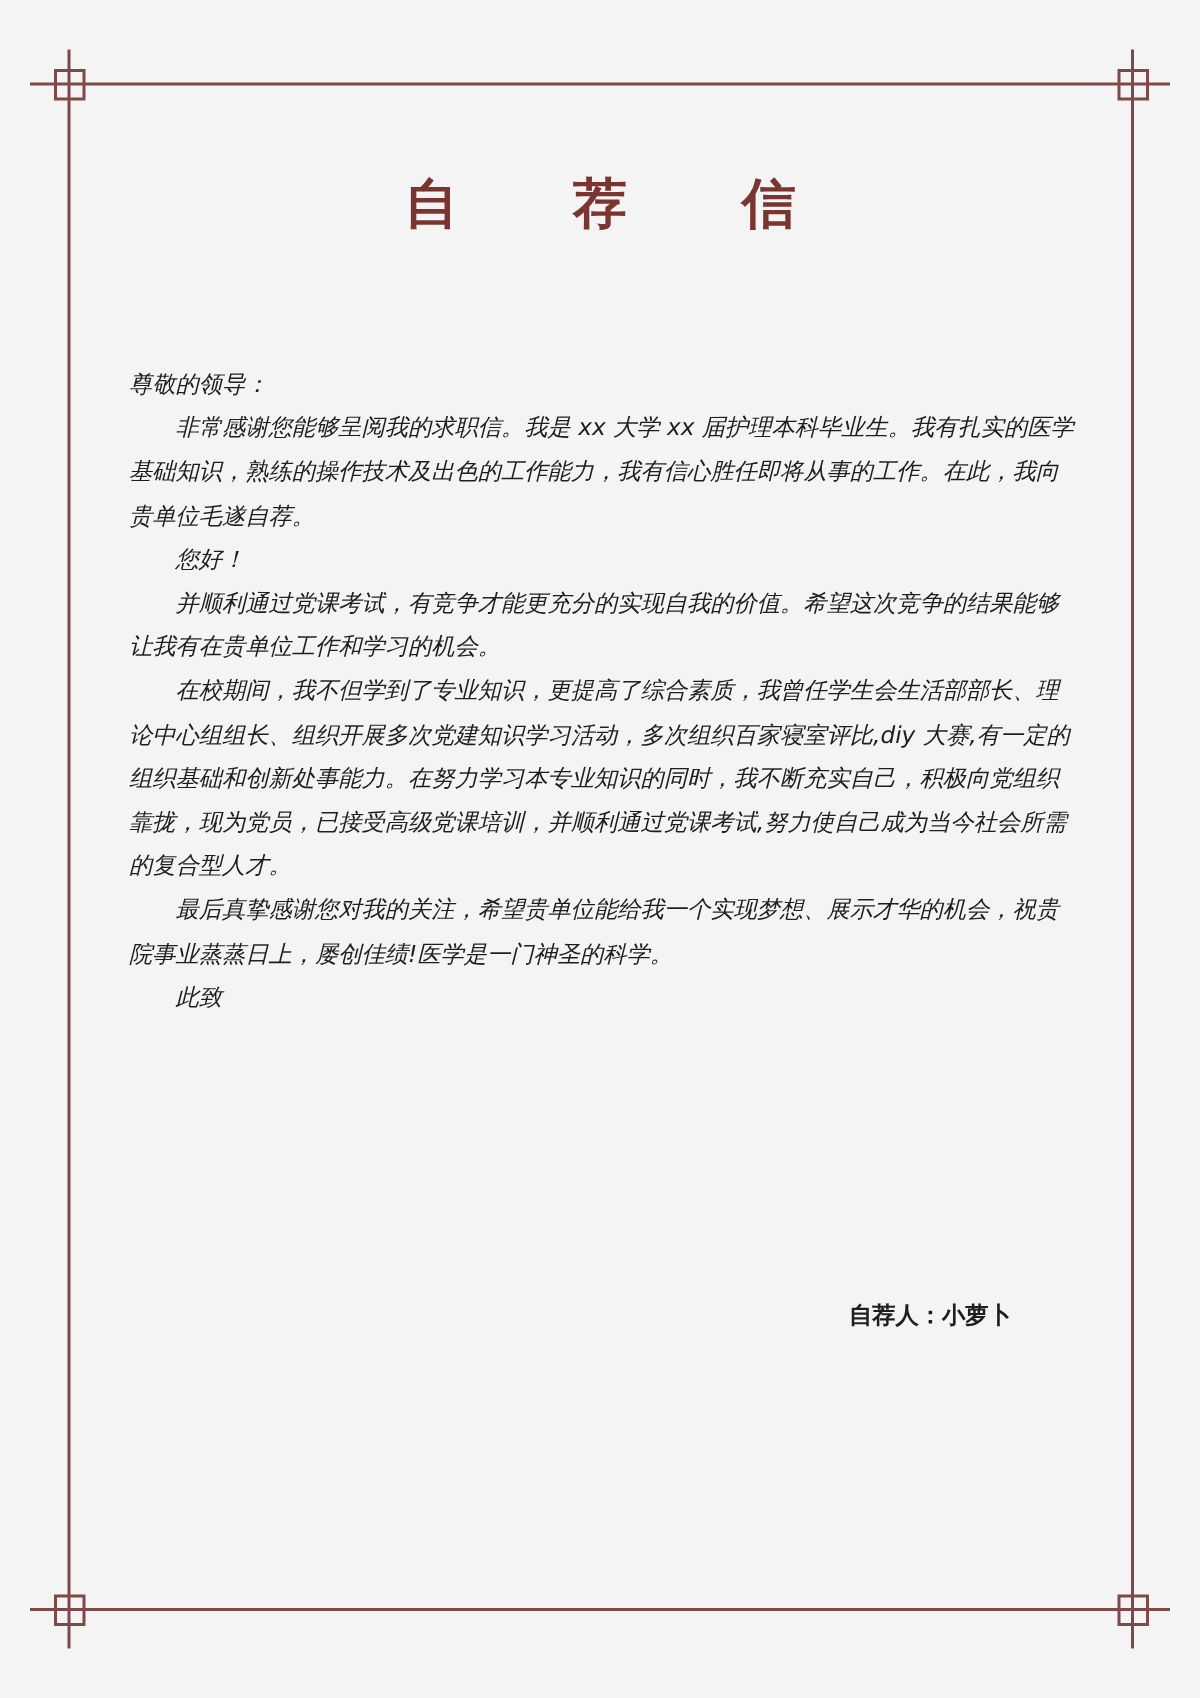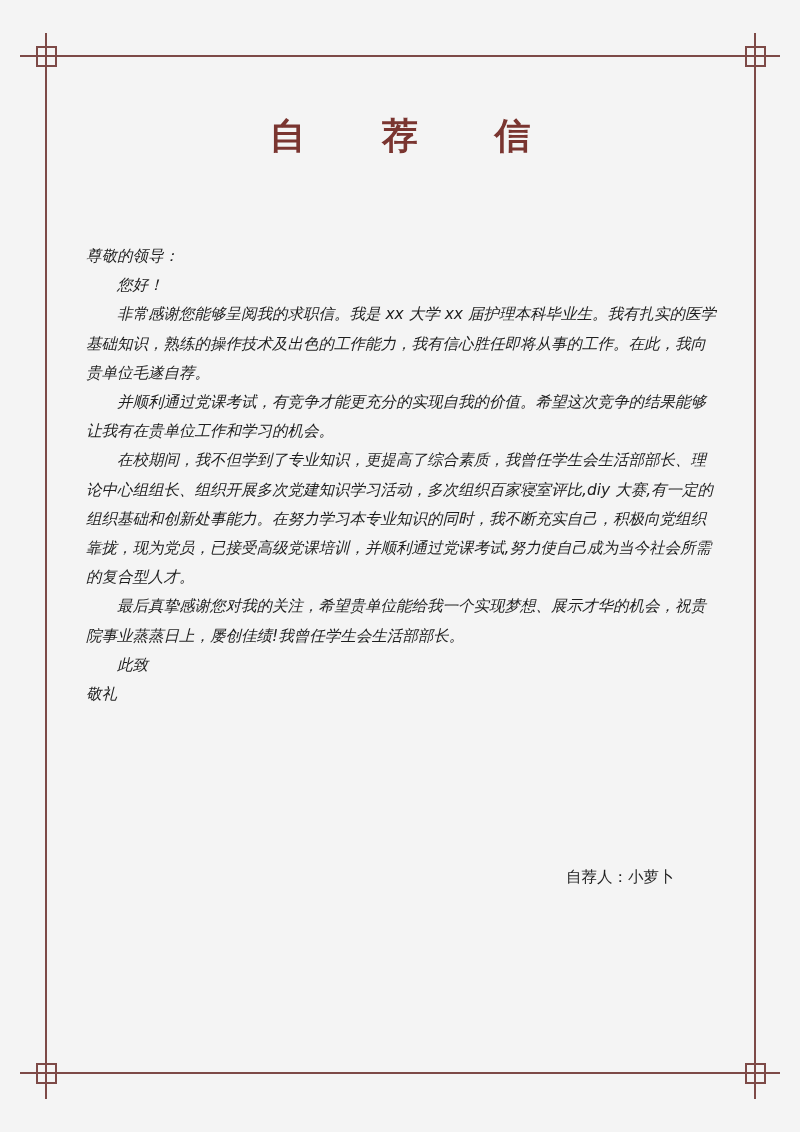--- a/index.html
+++ b/index.html
@@ -20,42 +20,41 @@
   }
   .body-text {
     position:absolute; left:86px; width:632px; top:242px;
     font-size:15.5px; line-height:29.2px;font-style:italic;
   }
   .body-text p { margin:0; }
   .indent { text-indent:2em; }
   .sig {
     position:absolute; left:566px; top:862px; font-size:15.5px; line-height:30px;
   }
-  .sig p { margin:0; }
+  .sig p { margin:0;font-weight:bold; }
 </style>
 </head>
 <body>
 
 <div class="frame-line h" style="left:20px; width:760px; top:55px;"></div>
 <div class="frame-line h" style="left:20px; width:760px; top:1072px;"></div>
 <div class="frame-line v" style="left:45px; top:33px; height:1066px;"></div>
 <div class="frame-line v" style="left:754px; top:33px; height:1066px;"></div>
 <div class="corner-box" style="left:36px; top:46px; width:21px; height:21px;"></div>
 <div class="corner-box" style="left:745px; top:46px; width:21px; height:21px;"></div>
 <div class="corner-box" style="left:36px; top:1063px; width:21px; height:21px;"></div>
 <div class="corner-box" style="left:745px; top:1063px; width:21px; height:21px;"></div>
 
 <div class="title">自 荐 信</div>
 
 <div class="body-text">
   <p>尊敬的领导：</p>
+  <p class="indent">非常感谢您能够呈阅我的求职信。我是 xx 大学 xx 届护理本科毕业生。我有扎实的医学基础知识，熟练的操作技术及出色的工作能力，我有信心胜任即将从事的工作。在此，我向贵单位毛遂自荐。</p>
   <p class="indent">您好！</p>
-  <p class="indent">非常感谢您能够呈阅我的求职信。我是 xx 大学 xx 届护理本科毕业生。我有扎实的医学基础知识，熟练的操作技术及出色的工作能力，我有信心胜任即将从事的工作。在此，我向贵单位毛遂自荐。</p>
   <p class="indent">并顺利通过党课考试，有竞争才能更充分的实现自我的价值。希望这次竞争的结果能够让我有在贵单位工作和学习的机会。</p>
   <p class="indent">在校期间，我不但学到了专业知识，更提高了综合素质，我曾任学生会生活部部长、理论中心组组长、组织开展多次党建知识学习活动，多次组织百家寝室评比,diy 大赛,有一定的组织基础和创新处事能力。在努力学习本专业知识的同时，我不断充实自己，积极向党组织靠拢，现为党员，已接受高级党课培训，并顺利通过党课考试,努力使自己成为当今社会所需的复合型人才。</p>
-  <p class="indent">最后真挚感谢您对我的关注，希望贵单位能给我一个实现梦想、展示才华的机会，祝贵院事业蒸蒸日上，屡创佳绩!我曾任学生会生活部部长。</p>
+  <p class="indent">最后真挚感谢您对我的关注，希望贵单位能给我一个实现梦想、展示才华的机会，祝贵院事业蒸蒸日上，屡创佳绩!医学是一门神圣的科学。</p>
   <p class="indent">此致</p>
-  <p>敬礼</p>
 </div>
 
 <div class="sig">
   <p>自荐人：小萝卜</p>
 </div>
 
 </body></html>

